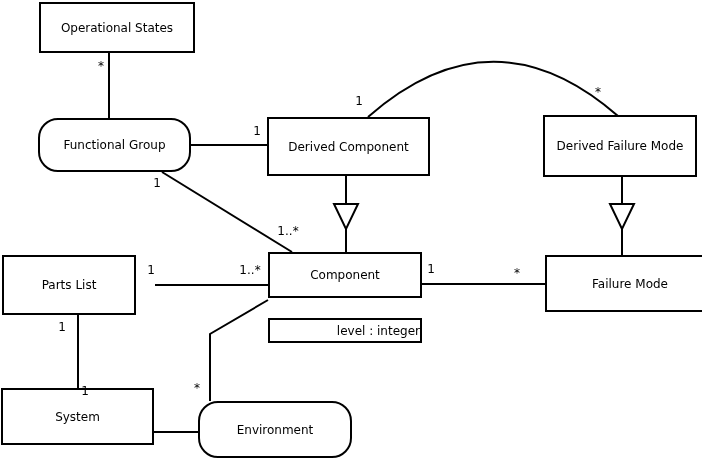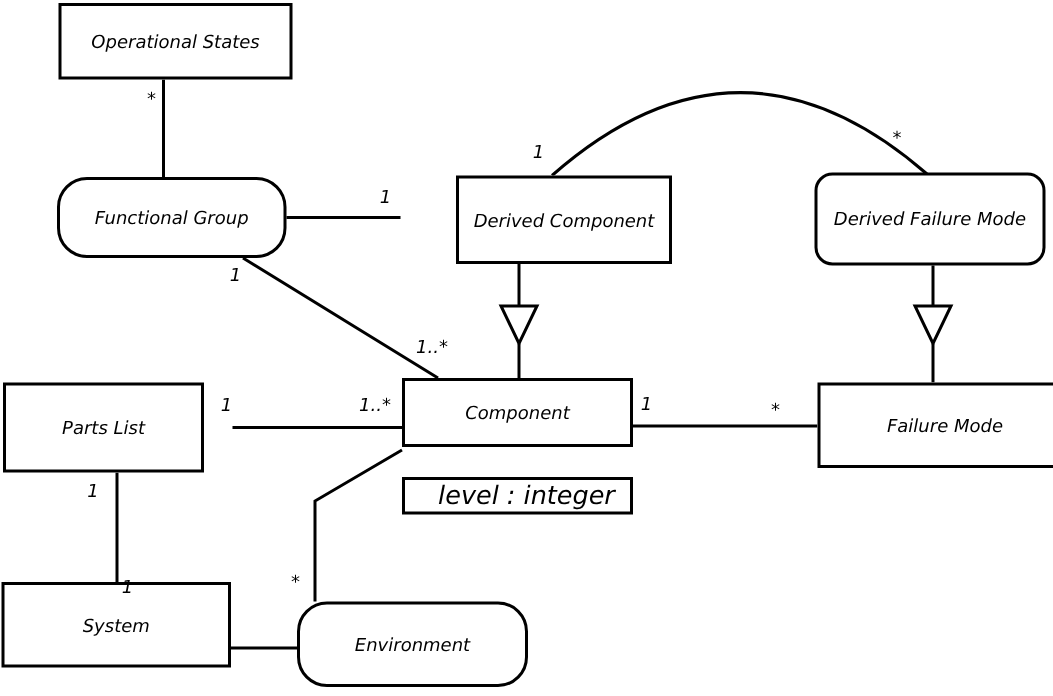--- a/index.html
+++ b/index.html
@@ -8,21 +8,20 @@
     background: #ffffff;
   }
   .canvas {
     position: relative;
     width: 702px;
     height: 464px;
     background: #ffffff;
     overflow: hidden;
     font-family: "DejaVu Sans", "Liberation Sans", sans-serif;
     color: #000000;
-    font-style: italic;
   }
   .connector-layer {
     position: absolute;
     left: 0;
     top: 0;
     width: 702px;
     height: 464px;
     z-index: 1;
   }
   .uml-class {
@@ -37,24 +36,24 @@
     font-size: 12px;
     white-space: nowrap;
   }
   .uml-attr {
     position: absolute;
     box-sizing: border-box;
     background: #ffffff;
     border: 2px solid #000000;
     display: flex;
     align-items: center;
-    justify-content: center;
+    justify-content: flex-end;
     padding-left: 12px;
     z-index: 2;
-    font-size: 17px;
+    font-size: 12px;
     white-space: nowrap;
   }
   .mult {
     position: absolute;
     transform: translate(-50%, -50%);
     font-size: 12px;
     line-height: 1;
     z-index: 3;
     white-space: nowrap;
   }
@@ -87,25 +86,25 @@
   </svg>
 
   <div class="uml-class" style="left:39px; top:2px; width:156px; height:51px;">
     <span>Operational States</span>
   </div>
 
   <div class="uml-class" style="left:38px; top:118px; width:153px; height:54px;border-radius:20px;">
     <span>Functional Group</span>
   </div>
 
-  <div class="uml-class" style="left:267px; top:117px; width:144px; height:59px;margin-left:37px;">
+  <div class="uml-class" style="left:267px; top:117px; width:163px; height:59px;">
     <span>Derived Component</span>
   </div>
 
-  <div class="uml-class" style="left:543px; top:115px; width:154px; height:62px;border-radius:12px;">
+  <div class="uml-class" style="left:543px; top:115px; width:154px; height:62px;">
     <span>Derived Failure Mode</span>
   </div>
 
   <div class="uml-class" style="left:2px; top:255px; width:134px; height:60px;">
     <span>Parts List</span>
   </div>
 
   <div class="uml-class" style="left:268px; top:252px; width:154px; height:46px;">
     <span>Component</span>
   </div>

